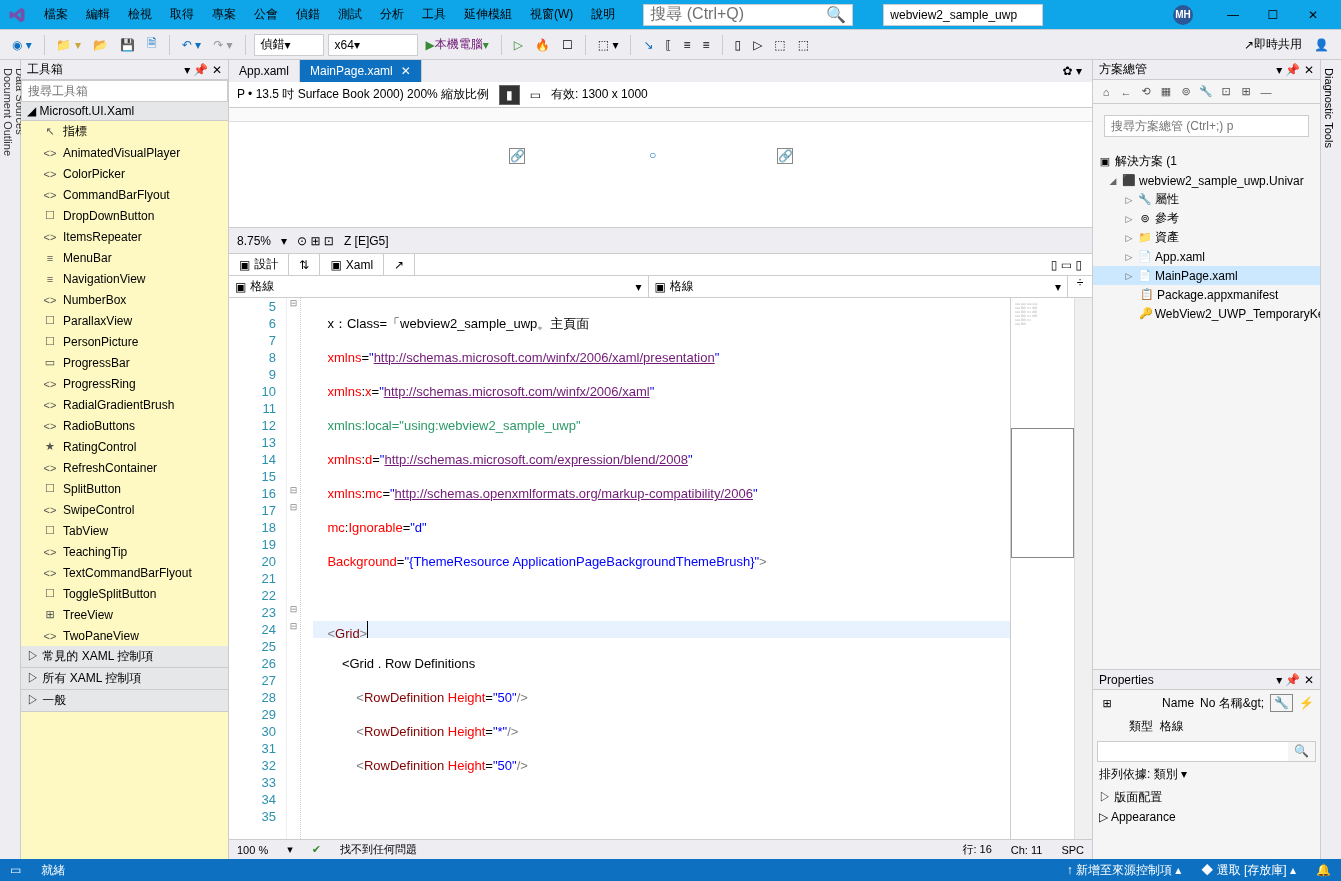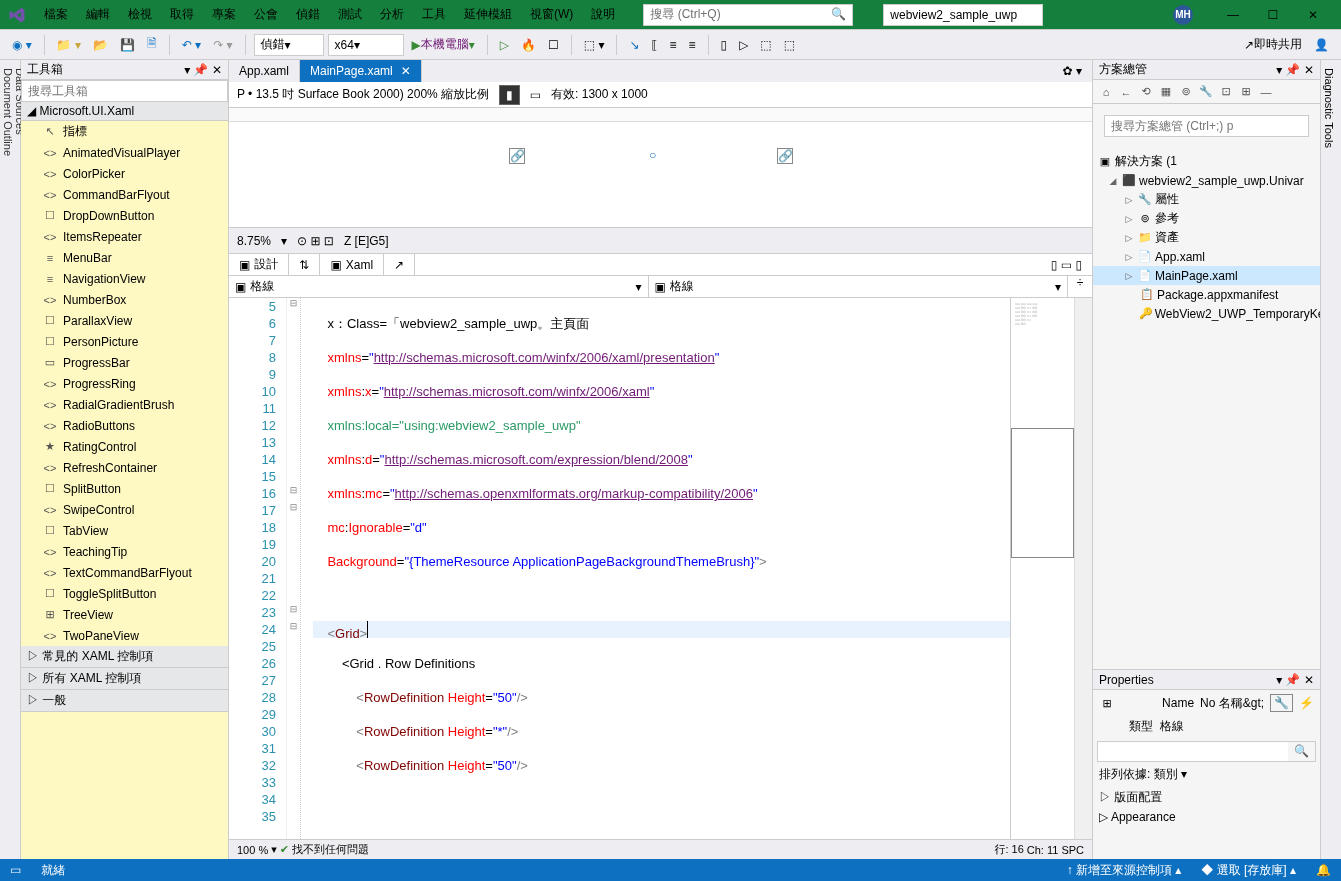--- a/index.html
+++ b/index.html
@@ -1,22 +1,22 @@
 <!DOCTYPE html>
 <html><head>
 <meta charset="utf-8">
 <style>
 * { box-sizing: border-box; margin: 0; padding: 0; font-family: "Segoe UI", "Microsoft JhengHei", sans-serif; }
 body { width: 1341px; height: 881px; background: #eeeef2; overflow: hidden; display: flex; flex-direction: column; font-size: 12px; }
 
 
-.titlebar { height: 30px; background: #15803d; display: flex; align-items: center; padding: 0 8px; border-bottom: 1px solid #ccc; }
+.titlebar { height: 30px; background: #0ea5e9; display: flex; align-items: center; padding: 0 8px; border-bottom: 1px solid #ccc; }
 .titlebar .menu { display: flex; gap: 2px; margin-left: 10px; }
 .titlebar .menu span { padding: 4px 8px; cursor: default; }
-.titlebar .search { margin-left: 20px; width: 210px; height: 22px; background: #fff; border: 1px solid #ccc; display: flex; align-items: center; padding: 0 6px; font-size: 12px; color: #717171; justify-content: space-between; }
+.titlebar .search { margin-left: 20px; width: 210px; height: 22px; background: #fff; border: 1px solid #ccc; display: flex; align-items: center; padding: 0 6px; font-size: 16px; color: #717171; justify-content: space-between; }
 .titlebar .project { margin-left: 30px; width: 160px; height: 22px; background: #fff; border: 1px solid #ccc; padding: 0 6px; font-size: 12px; display: flex; align-items: center; }
 .titlebar .spacer { flex: 1; }
 .titlebar .avatar { width: 20px; height: 20px; border-radius: 50%; background: #2c5898; color: #fff; display: flex; align-items: center; justify-content: center; font-size: 10px; font-weight: bold; margin-right: 20px; }
 .titlebar .winbtn { width: 40px; height: 28px; display: flex; align-items: center; justify-content: center; }
 
 
 .toolbar { height: 30px; background: #eeeef2; display: flex; align-items: center; padding: 0 8px; border-bottom: 1px solid #ccc; gap: 4px; }
 .toolbar .tbitem { padding: 2px 4px; display: flex; align-items: center; }
 .toolbar .combo { height: 22px; background: #fff; border: 1px solid #ccc; padding: 0 6px; font-size: 12px; display: flex; align-items: center; }
 .toolbar .sep { width: 1px; height: 20px; background: #ccc; margin: 0 4px; }
@@ -61,21 +61,21 @@
 .gutter { width: 58px; background: #fff; border-right: 1px solid #eee; text-align: right; padding-right: 10px; font-family: Consolas, monospace; font-size: 13px; color: #2b91af; }
 .gutter div { height: 17px; line-height: 17px; }
 .fold { width: 14px; background: #fff; border-right: 1px dotted #ccc; }
 .fold div { height: 17px; text-align: center; font-size: 9px; color: #888; }
 .code { flex: 1; font-family: Consolas, monospace; font-size: 13px; line-height: 17px; white-space: pre; overflow: hidden; padding-left: 12px; background: #fff; position: relative; }
 .code .ln { height: 17px; } .kw-gray { color: #808080; } .kw-mag { color: #800000; } .attr { color: #ff0000; } .val { color: #0000ff; } .url { color: #701a75; text-decoration: underline; }
 .minimap { width: 64px; background: #fff; border-left: 1px solid #ccc; position: relative; }
 .scrollthin { width: 18px; background: #f0f0f0; border-left: 1px solid #ddd; }
 
 
-.editor-status { height: 20px; background: #eeeef2; border-top: 1px solid #ccc; display: flex; align-items: center; padding: 0 8px; font-size: 11px; gap: 3px; }
+.editor-status { height: 20px; background: #eeeef2; border-top: 1px solid #ccc; display: flex; align-items: center; padding: 0 8px; font-size: 11px; gap: 19px; }
 .editor-status .spacer { flex: 1; }
 
 
 .solexp { width: 228px; background: #f5f5f5; border-left: 1px solid #ccc; display: flex; flex-direction: column; }
 .solexp-toolbar { height: 24px; display: flex; align-items: center; padding: 0 4px; gap: 2px; border-bottom: 1px solid #ccc; }
 .solexp-toolbar .ti { width: 18px; height: 18px; display: flex; align-items: center; justify-content: center; font-size: 11px; color: #555; }
 .solexp-search { height: 22px; border: 1px solid #ccc; background: #fff; display: flex; align-items: center; padding: 0 6px; font-size: 12px; color: #777; margin: 11px; }
 .tree { flex: 1; overflow: auto; font-size: 12px; padding-top: 4px; }
 .tree-row { display: flex; align-items: center; height: 19px; padding-left: 4px; gap: 2px; }
 .tree-row.sel { background: #cce8ff; }
@@ -134,21 +134,21 @@
   <div class="sep"></div>
   <div class="tbitem" style="color:#c9a63f">📁 ▾</div>
   <div class="tbitem" style="color:#c9a63f">📂</div>
   <div class="tbitem" style="color:#0e70c0">💾</div>
   <div class="tbitem" style="color:#0e70c0">🗎</div>
   <div class="sep"></div>
   <div class="tbitem" style="color:#0e70c0">↶ ▾</div>
   <div class="tbitem" style="color:#999">↷ ▾</div>
   <div class="sep"></div>
   <div class="combo" style="width:70px"><span>偵錯</span> ▾</div>
-  <div class="combo" style="width:76px"><span>x64</span> ▾</div>
+  <div class="combo" style="width:90px"><span>x64</span> ▾</div>
   <div class="tbitem" style="color:#388a34">▶ <span style="color:#701a75">本機電腦</span> ▾</div>
   <div class="sep"></div>
   <div class="tbitem" style="color:#388a34">▷</div>
   <div class="tbitem" style="color:#999">🔥</div>
   <div class="tbitem">☐</div>
   <div class="sep"></div>
   <div class="tbitem">⬚ ▾</div>
   <div class="sep"></div>
   <div class="tbitem" style="color:#0e70c0">↘</div>
   <div class="tbitem">⟦</div>

